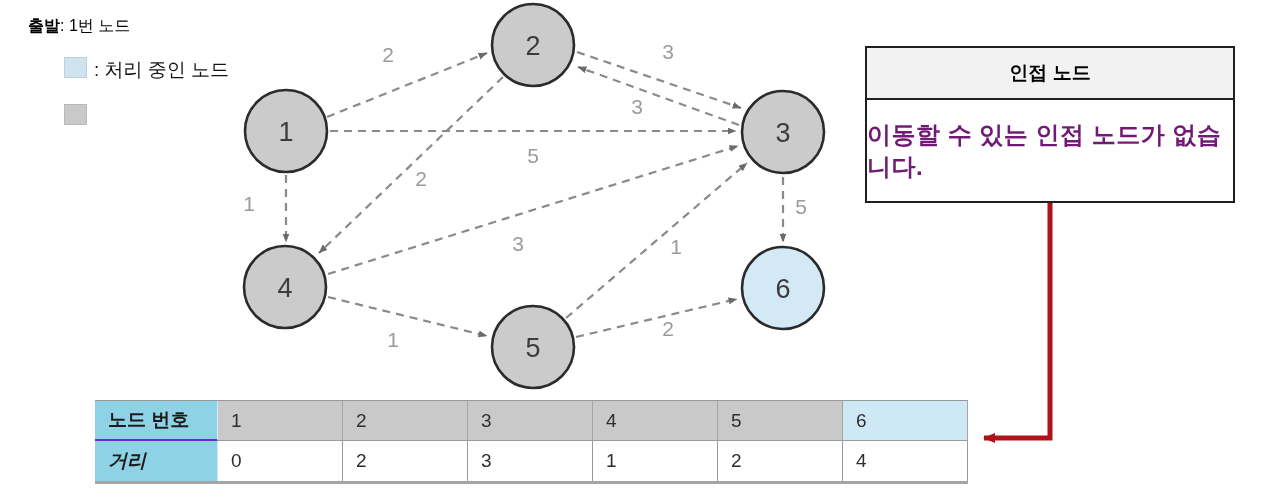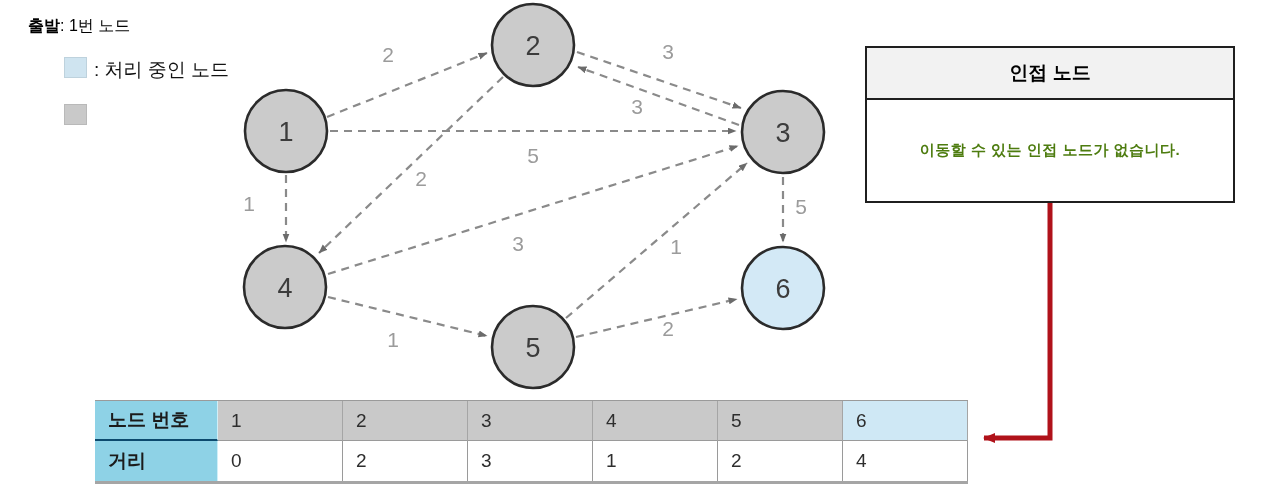--- a/index.html
+++ b/index.html
@@ -19,29 +19,29 @@
   .node-circle{stroke:#2b2b2b;stroke-width:2.6;}
   .node-label{font:400 27px "Liberation Sans",sans-serif;fill:#3c3c3c;text-anchor:middle;dominant-baseline:central;}
   .edge-label{font:400 21px "Liberation Sans",sans-serif;fill:#9b9b9b;text-anchor:middle;dominant-baseline:central;}
   
   .adj-table{position:absolute;left:865px;top:30px;width:370px;border:2px solid #1f1f1f;background:#fff;box-sizing:border-box;margin-top:16px;}
   .adj-header{display:flex;height:50px;border-bottom:2px solid #1f1f1f;}
   .adj-hcell{flex:1 1 0;display:flex;align-items:center;justify-content:center;
     background:#f2f2f2;border-right:2px solid #1f1f1f;font-size:19px;font-weight:bold;color:#000;}
   .adj-hcell:last-child{border-right:none;}
   .adj-body{height:101px;display:flex;align-items:center;justify-content:center;}
-  .adj-message{font-size:15px;font-weight:600;color:#4d7c0f;letter-spacing:0.5px;}
+  .adj-message{font-size:24px;font-weight:600;color:#701a75;letter-spacing:0.5px;}
   
   .dist-table{position:absolute;left:95px;top:400px;border-top:1px solid #9a9a9a;border-bottom:3px solid #a5a5a5;}
   .dt-row{display:flex;height:40px;}
   .dt-cell{box-sizing:border-box;display:flex;align-items:center;padding-left:13px;
     font-size:19px;color:#333;border-right:1px solid #9a9a9a;border-bottom:1px solid #9a9a9a;}
   .dt-row:last-child .dt-cell{border-bottom:none;}
-  .dt-label{width:123px;background:#8ed2e6;font-weight:bold;color:#1b1b1b;border-right:1px solid #cfeff8;border-bottom:2px solid #0c4a6e;}
-  .dt-row:last-child .dt-label{border-bottom:none;}
+  .dt-label{width:123px;background:#8ed2e6;font-weight:bold;color:#1b1b1b;border-right:1px solid #cfeff8;border-bottom:2px solid #6d28d9;}
+  .dt-row:last-child .dt-label{border-bottom:none;font-style:italic;}
   .dt-head{width:125px;background:#c9c9c9;border-right:1px solid #a5a5a5;color:#2e2e2e;}
   .dt-head.hl{background:#cfe8f5;}
   .dt-val{width:125px;background:#fff;color:#2e2e2e;}
 </style>
 </head>
 <body>
 
 <div class="stage">
 
   <div class="legend">

